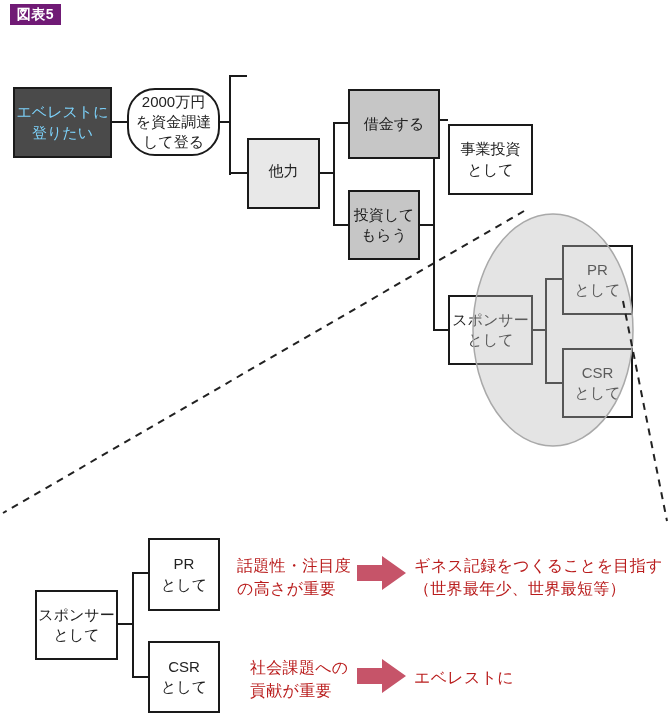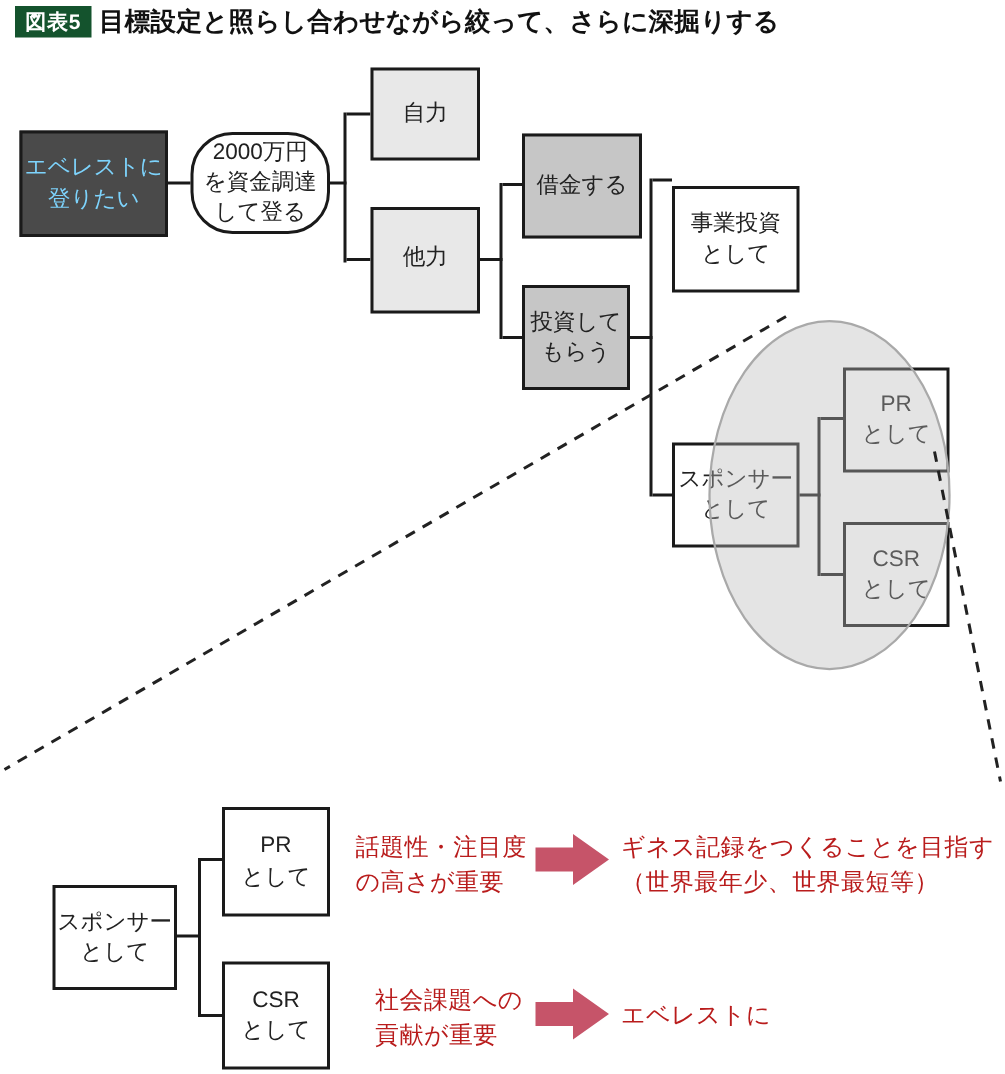--- a/index.html
+++ b/index.html
@@ -5,21 +5,21 @@
   html,body{margin:0;padding:0;background:#fff;}
   .canvas{
     position:relative;
     width:670px;height:716px;
     background:#ffffff;
     font-family:"Liberation Sans","DejaVu Sans",sans-serif;
     overflow:hidden;
   }
   .fig-tag{
     position:absolute;left:10px;top:4px;width:51px;height:21px;
-    background:#14532d;color:#fff;
+    background:#701a75;color:#fff;
     font-size:14px;font-weight:bold;
     display:flex;align-items:center;justify-content:center;
     letter-spacing:0.5px;
   }
   .fig-title{
     position:absolute;left:66px;top:3px;
     font-size:17px;font-weight:bold;color:#111;
     letter-spacing:0.2px;white-space:nowrap;
   }
   .node{
@@ -40,21 +40,20 @@
     position:absolute;font-size:16px;line-height:23px;color:#b91c1c;
     white-space:pre-line;z-index:2;letter-spacing:0.3px;
   }
 </style>
 </head>
 <body>
 
 <div class="canvas">
 
   <div class="fig-tag">図表5</div>
-  <div class="fig-title">目標設定と照らし合わせながら絞って、さらに深掘りする</div>
 
   <div class="hline" style="left:112px;top:121px;width:15px;"></div>
   <div class="hline" style="left:218px;top:121px;width:13px;"></div>
   <div class="vline" style="left:229px;top:75px;height:100px;"></div>
   <div class="hline" style="left:231px;top:75px;width:16px;"></div>
   <div class="hline" style="left:231px;top:172px;width:16px;"></div>
   <div class="hline" style="left:318px;top:172px;width:17px;"></div>
   <div class="vline" style="left:333px;top:122px;height:104px;"></div>
   <div class="hline" style="left:335px;top:122px;width:13px;"></div>
   <div class="hline" style="left:335px;top:224px;width:13px;"></div>
@@ -65,23 +64,22 @@
   <div class="hline" style="left:531px;top:329px;width:16px;"></div>
   <div class="vline" style="left:545px;top:278px;height:106px;"></div>
   <div class="hline" style="left:547px;top:278px;width:15px;"></div>
   <div class="hline" style="left:547px;top:382px;width:15px;"></div>
 
   <div class="node dark" style="left:13px;top:87px;width:99px;height:71px;">エベレストに
 登りたい</div>
   <div class="node" style="left:127px;top:88px;width:93px;height:68px;border-radius:28px;">2000万円
 を資金調達
 して登る</div>
-  <div class="node light" style="left:247px;top:45px;width:73px;height:62px;">自力</div>
   <div class="node light" style="left:247px;top:138px;width:73px;height:71px;font-family:Liberation Mono, monospace;">他力</div>
-  <div class="node mid" style="left:348px;top:89px;width:80px;height:70px;">借金する</div>
+  <div class="node mid" style="left:348px;top:89px;width:92px;height:70px;">借金する</div>
   <div class="node mid" style="left:348px;top:190px;width:72px;height:70px;text-align:center;">投資して
 もらう</div>
   <div class="node" style="left:448px;top:85px;width:85px;height:71px;margin-top:39px;">事業投資
 として</div>
   <div class="node" style="left:448px;top:295px;width:85px;height:70px;">スポンサー
 として</div>
   <div class="node" style="left:562px;top:245px;width:71px;height:70px;">PR
 として</div>
   <div class="node" style="left:562px;top:348px;width:71px;height:70px;">CSR
 として</div>

